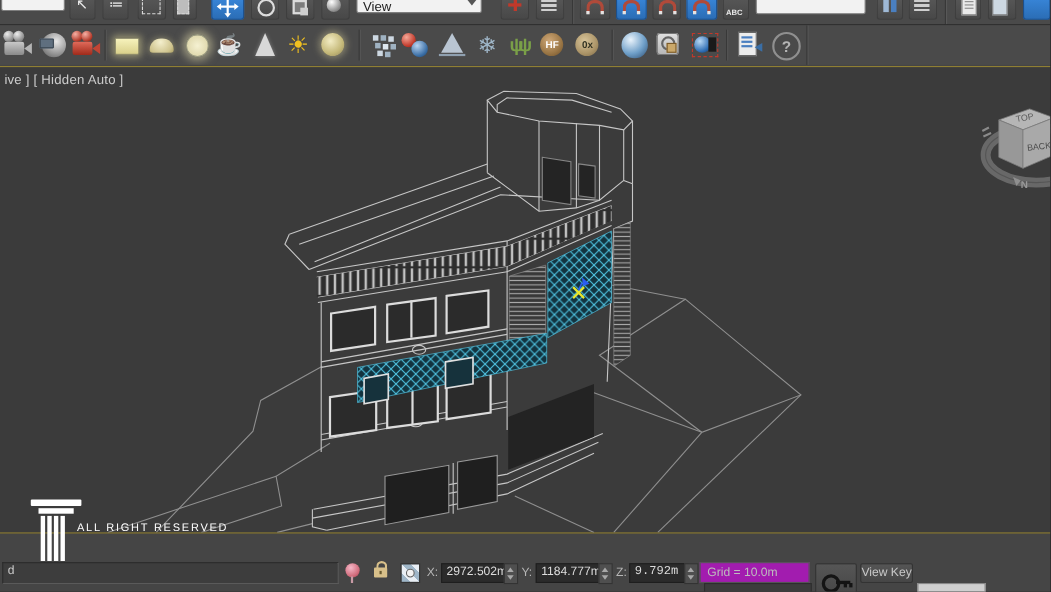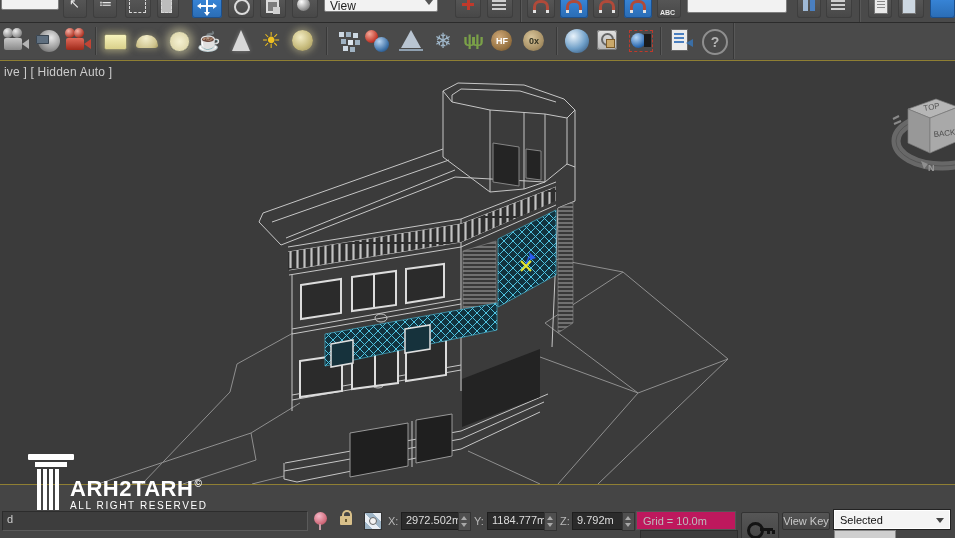--- a/index.html
+++ b/index.html
@@ -87,21 +87,21 @@
   .slidertrack{position:absolute;left:0;top:16px;width:160px;height:2px;background:#171717;}
   
   .statusrow{position:absolute;left:0;top:508px;width:955px;height:30px;background:#454545;}
   .sunken{position:absolute;background:#3d3d3d;border:1px solid #2c2c2c;border-bottom-color:#5a5a5a;border-right-color:#5a5a5a;}
   .prompt{left:2px;top:3px;width:300px;height:17px;color:#cccccc;font-size:11px;padding:1px 0 0 4px;}
   .lbl{position:absolute;top:7px;font-size:11px;color:#b8b8b8;}
   .field{position:absolute;top:4px;height:15px;background:#2b2b2b;border:1px solid #1e1e1e;color:#dddddd;font-size:11px;padding:1px 0 0 4px;}
   .spin{position:absolute;top:4px;width:11px;height:17px;background:#4f4f4f;border:1px solid #333;}
   .spin:before{content:"";position:absolute;left:2px;top:3px;border-left:3px solid transparent;border-right:3px solid transparent;border-bottom:4px solid #a8a8a8;}
   .spin:after{content:"";position:absolute;left:2px;bottom:3px;border-left:3px solid transparent;border-right:3px solid transparent;border-top:4px solid #a8a8a8;}
-  .gridbox{position:absolute;left:636px;top:3px;width:100px;height:19px;background:#be185d;border:1px solid #555;color:#bdbdbd;font-size:11px;padding:3px 0 0 6px;box-sizing:border-box;}
+  .gridbox{position:absolute;left:636px;top:3px;width:100px;height:19px;background:#a21caf;border:1px solid #555;color:#bdbdbd;font-size:11px;padding:3px 0 0 6px;box-sizing:border-box;}
   .keybtn{position:absolute;left:741px;top:4px;width:36px;height:30px;background:linear-gradient(#565656,#454545);border:1px solid #333;border-radius:2px;}
   .keyicon{position:absolute;left:5px;top:9px;width:11px;height:11px;border:3px solid #141414;border-radius:50%;}
   .keyicon:before{content:"";position:absolute;left:10px;top:3px;width:13px;height:3px;background:#141414;}
   .keyicon:after{content:"";position:absolute;left:17px;top:5px;width:3px;height:4px;background:#141414;box-shadow:5px 0 #141414;}
   .autokey{position:absolute;left:782px;top:4px;width:48px;height:18px;background:linear-gradient(#555,#464646);border:1px solid #333;border-radius:2px;color:#c8c8c8;font-size:11px;text-align:center;padding-top:2px;box-sizing:border-box;}
   .selcombo{position:absolute;left:834px;top:2px;width:116px;height:19px;background:#f4f4f4;border:1px solid #fff;outline:1px solid #222;color:#111;font-size:11px;padding:3px 0 0 5px;box-sizing:border-box;}
   .selcombo .chev2{position:absolute;right:5px;top:7px;width:0;height:0;border-left:4px solid transparent;border-right:4px solid transparent;border-top:5px solid #444;}
   .balloon{position:absolute;left:314px;top:4px;width:13px;height:13px;border-radius:50% 50% 50% 50%;background:radial-gradient(circle at 38% 32%,#f5b8c8,#d06a7a 65%,#8a3545);}
   .balloon:after{content:"";position:absolute;left:5px;top:12px;width:2px;height:6px;background:#c89aa5;}
   .padlock{position:absolute;left:340px;top:8px;width:12px;height:9px;background:#d8c08a;border-radius:1px;}
@@ -427,54 +427,49 @@
   <div class="wm">
     <div class="col">
       <div class="b1"></div>
         <div class="b2"></div>
       <div class="sh" style="left:9px;"></div>
         <div class="sh" style="left:15px;"></div>
       <div class="sh" style="left:21px;"></div>
         <div class="sh" style="left:27px;"></div>
     </div>
     <div class="txt">
-      <div class="t1"><span>ARH2TARH</span><sup>©</sup></div>
       <div class="t2">ALL RIGHT RESERVED</div>
     </div>
   </div>
 
 
   <div class="statusrow">
     <div class="sunken prompt">d</div>
     <div class="balloon"></div>
     <div class="padlock"></div>
     <div class="absgrid"></div>
 
     <span class="lbl" style="left:388px;">X:</span>
     <div class="field" style="left:401px;width:55px;">2972.502m</div>
     <div class="spin" style="left:458px;"></div>
 
     <span class="lbl" style="left:474px;">Y:</span>
     <div class="field" style="left:487px;width:55px;">1184.777m</div>
     <div class="spin" style="left:544px;"></div>
 
     <span class="lbl" style="left:560px;">Z:</span>
-    <div class="field" style="left:572px;width:48px;">9.792m</div>
+    <div class="field" style="left:572px;width:48px;font-family:Liberation Mono, monospace;">9.792m</div>
     <div class="spin" style="left:622px;"></div>
 
     <div class="gridbox">Grid = 10.0m</div>
 
     <div class="keybtn">
         <span class="keyicon"></span>
       </div>
     <div class="autokey">View Key</div>
-    <div class="selcombo">
-      <span>Selected</span>
-      <span class="chev2"></span>
-    </div>
   </div>
 
   <div class="partialrow">
     <div class="abs" style="left:640px;top:0;width:96px;height:8px;background:#3c3c3c;border:1px solid #2d2d2d;"></div>
     <div class="abs" style="left:834px;top:0;width:60px;height:8px;background:#cfcfcf;border:1px solid #888;"></div>
   </div>
 
 </div>
 
 </body></html>

